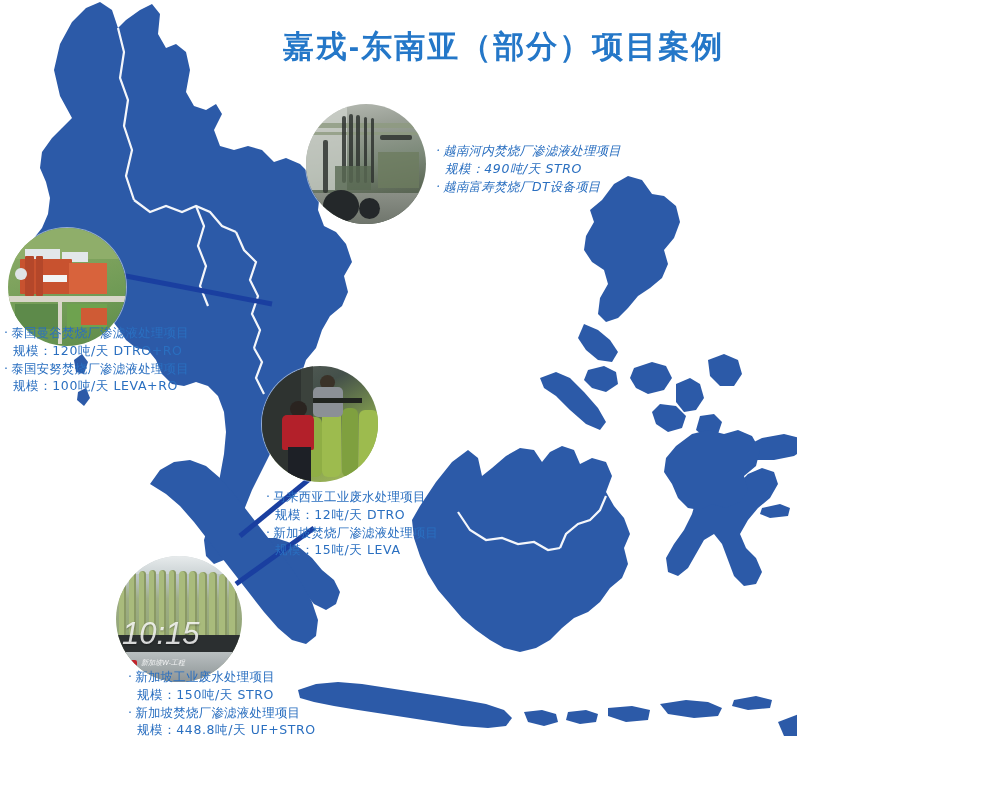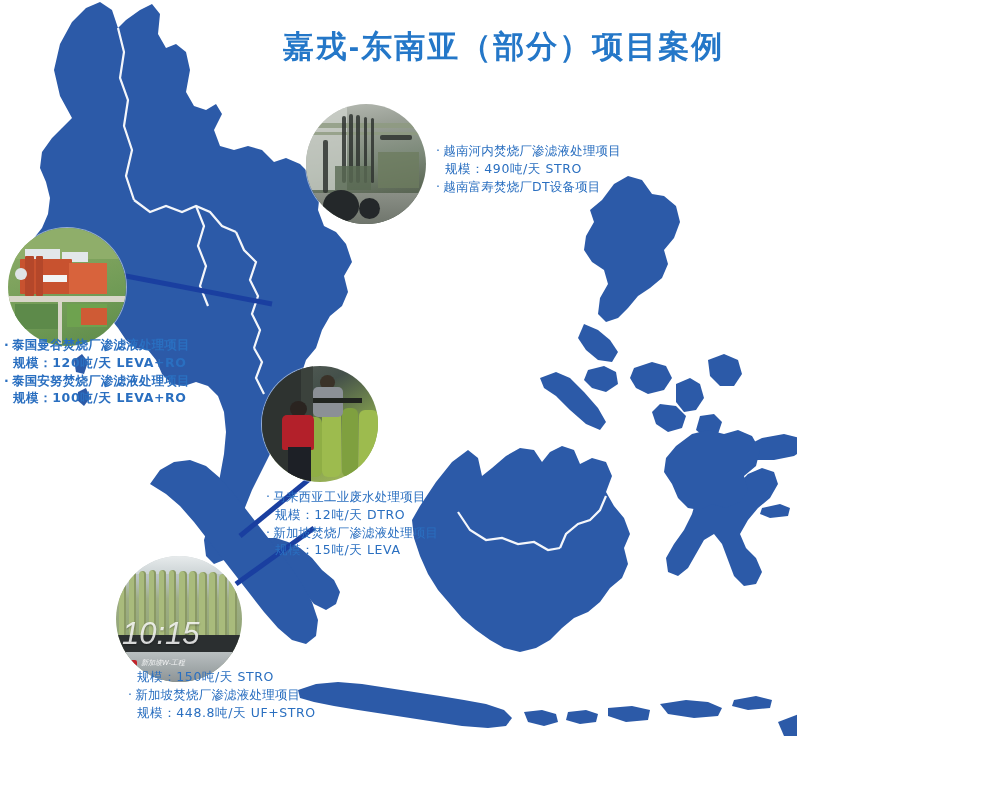--- a/index.html
+++ b/index.html
@@ -298,39 +298,40 @@
       <div class="base" style="top:63%;height:14%;"></div>
       <div class="deck" style="height:24%;"></div>
       <div class="timestamp">10:15</div>
       <div class="watermark">
         <span class="wm-dot"></span>
         <span>新加坡W-工程</span>
       </div>
     </div>
   </div>
 
-  <div class="label-block" style="left:436px;top:142px;">
+  <div class="label-block" style="left:436px;top:142px;font-style:italic;">
     <div class="label-line title-line">越南河内焚烧厂渗滤液处理项目</div>
     <div class="label-line spec-line">规模：490吨/天  STRO</div>
     <div class="label-line title-line">越南富寿焚烧厂DT设备项目</div>
   </div>
 
-  <div class="label-block" style="left:4px;top:336px;font-weight:bold;">
+  <div class="label-block" style="left:4px;top:324px;">
     <div class="label-line title-line">泰国曼谷焚烧厂渗滤液处理项目</div>
-    <div class="label-line spec-line">规模：120吨/天  LEVA+RO</div>
+    <div class="label-line spec-line">规模：120吨/天  DTRO+RO</div>
     <div class="label-line title-line">泰国安努焚烧厂渗滤液处理项目</div>
     <div class="label-line spec-line">规模：100吨/天  LEVA+RO</div>
   </div>
 
   <div class="label-block" style="left:266px;top:488px;">
     <div class="label-line title-line">马来西亚工业废水处理项目</div>
     <div class="label-line spec-line">规模：12吨/天  DTRO</div>
     <div class="label-line title-line">新加坡焚烧厂渗滤液处理项目</div>
     <div class="label-line spec-line">规模：15吨/天  LEVA</div>
   </div>
 
   <div class="label-block" style="left:128px;top:668px;">
+    <div class="label-line title-line">新加坡工业废水处理项目</div>
     <div class="label-line spec-line">规模：150吨/天  STRO</div>
     <div class="label-line title-line">新加坡焚烧厂渗滤液处理项目</div>
     <div class="label-line spec-line">规模：448.8吨/天  UF+STRO</div>
   </div>
 
 </div>
 
 </body></html>

